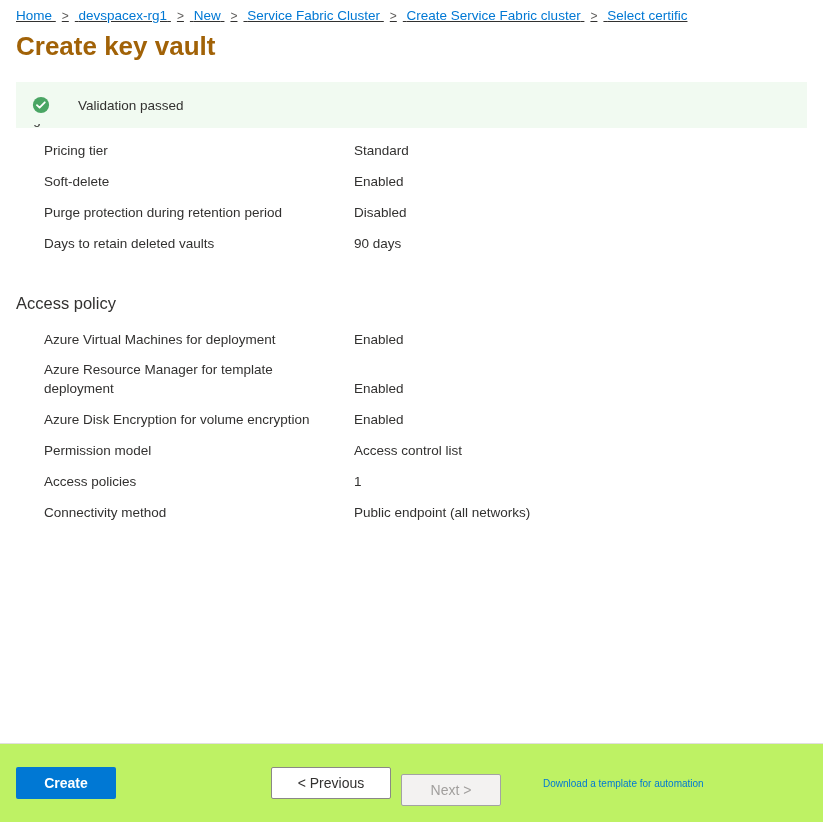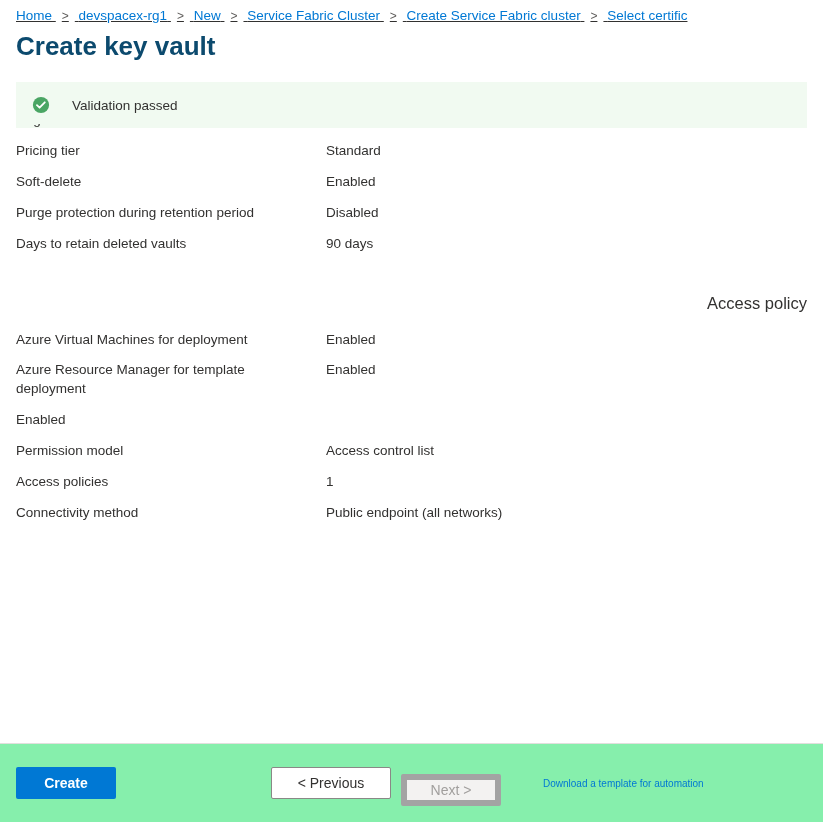--- a/index.html
+++ b/index.html
@@ -26,46 +26,47 @@
     }
     .sep {
       color: #605e5c;
       margin: 0 6px;
       font-size: 12px;
     }
     .page-title {
       font-size: 26px;
       font-weight: 600;
       padding: 6px 16px 20px 16px;
-      color: #0c4a6e;
+      color: #a16207;
     }
     .validation-banner {
       margin: 0 16px;
       background: #f1faf1;
       padding: 14px 16px;
       display: flex;
       align-items: center;
-      gap: 22px;
+      gap: 28px;
       font-size: 13.5px;
       color: #323130;
     }
     .check-circle {
       width: 18px;
       height: 18px;
       flex-shrink: 0;
     }
     .content {
       padding: 0 16px 0 16px;
     }
     .row {
       display: flex;
       padding: 6px 0;
       font-size: 13.5px;
-      align-items: flex-start;
+      align-items: flex-end;
       line-height: 1.4;
+      margin-left: 28px;
     }
     .row-key {
       width: 310px;
       color: #323130;
       flex-shrink: 0;
       padding-right: 10px;
     }
     .row-val {
       color: #323130;
     }
@@ -80,33 +81,32 @@
       top: -12px;
       display: flex;
       font-size: 13.5px;
     }
     .section-head {
       font-size: 16.5px;
       font-weight: 400;
       color: #323130;
       margin-top: 34px;
       margin-bottom: 12px;
-      text-align: right;
     }
     .footer {
       position: absolute;
       bottom: 0;
       left: 0;
       right: 0;
       border-top: 1px solid #e1dfdd;
       padding: 16px;
       display: flex;
       align-items: center;
       gap: 10px;
-      background: #86efac;
+      background: #bef264;
     }
     .btn {
       font-family: inherit;
       font-size: 14px;
       height: 32px;
       padding: 0 18px;
       border-radius: 2px;
       cursor: pointer;
       border: 1px solid transparent;
       display: inline-flex;
@@ -121,21 +121,21 @@
     }
     .btn-secondary {
       background: #ffffff;
       color: #323130;
       border: 1px solid #8a8886;
       min-width: 120px;
     }
     .btn-disabled {
       background: #f3f2f1;
       color: #a19f9d;
-      border: 6px solid #a3a3a3;
+      border: 1px solid #a3a3a3;
       cursor: default;
       min-width: 100px;
       margin-top: 14px;
     }
     .footer-spacer {
       width: 135px;
     }
     .link {
       color: #0078d4;
       cursor: pointer;
@@ -200,20 +200,21 @@
 
   <div class="row">
     <span class="row-key">Azure Virtual Machines for deployment</span>
     <span class="row-val">Enabled</span>
   </div>
   <div class="row">
     <span class="row-key">Azure Resource Manager for template deployment</span>
     <span class="row-val">Enabled</span>
   </div>
   <div class="row">
+    <span class="row-key">Azure Disk Encryption for volume encryption</span>
     <span class="row-val">Enabled</span>
   </div>
   <div class="row">
     <span class="row-key">Permission model</span>
     <span class="row-val">Access control list</span>
   </div>
   <div class="row">
     <span class="row-key">Access policies</span>
     <span class="row-val">1</span>
   </div>

